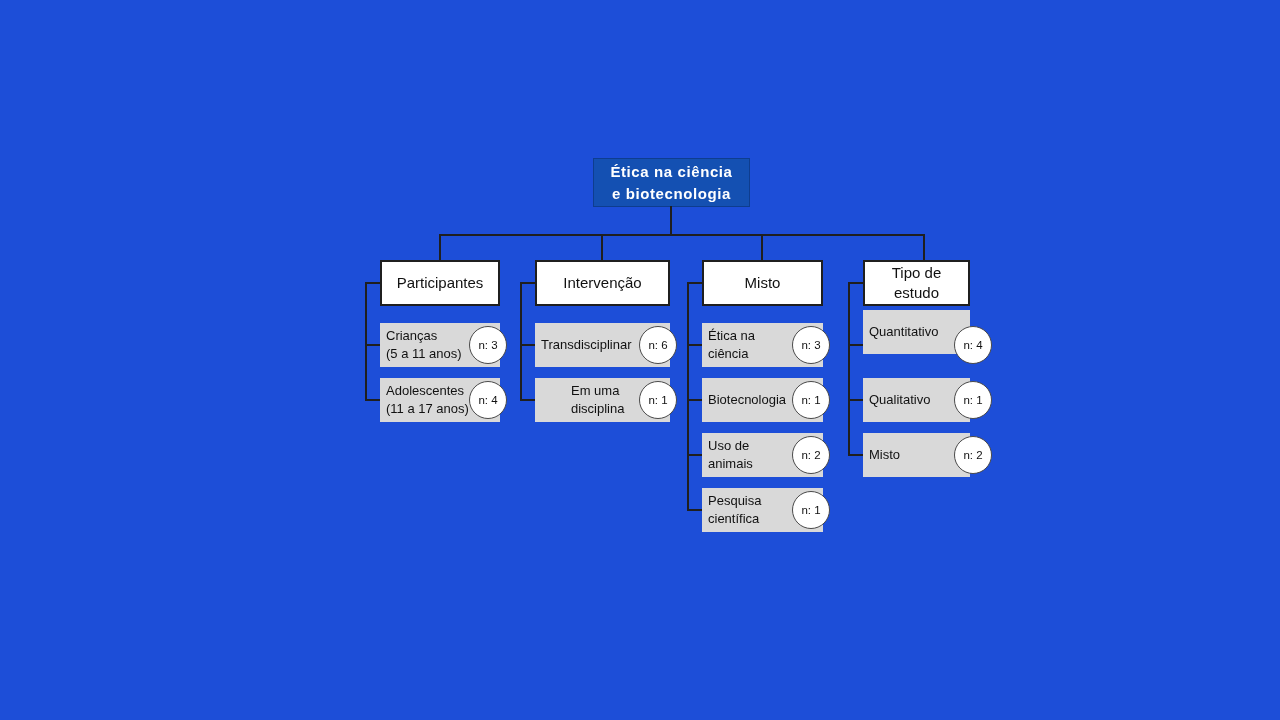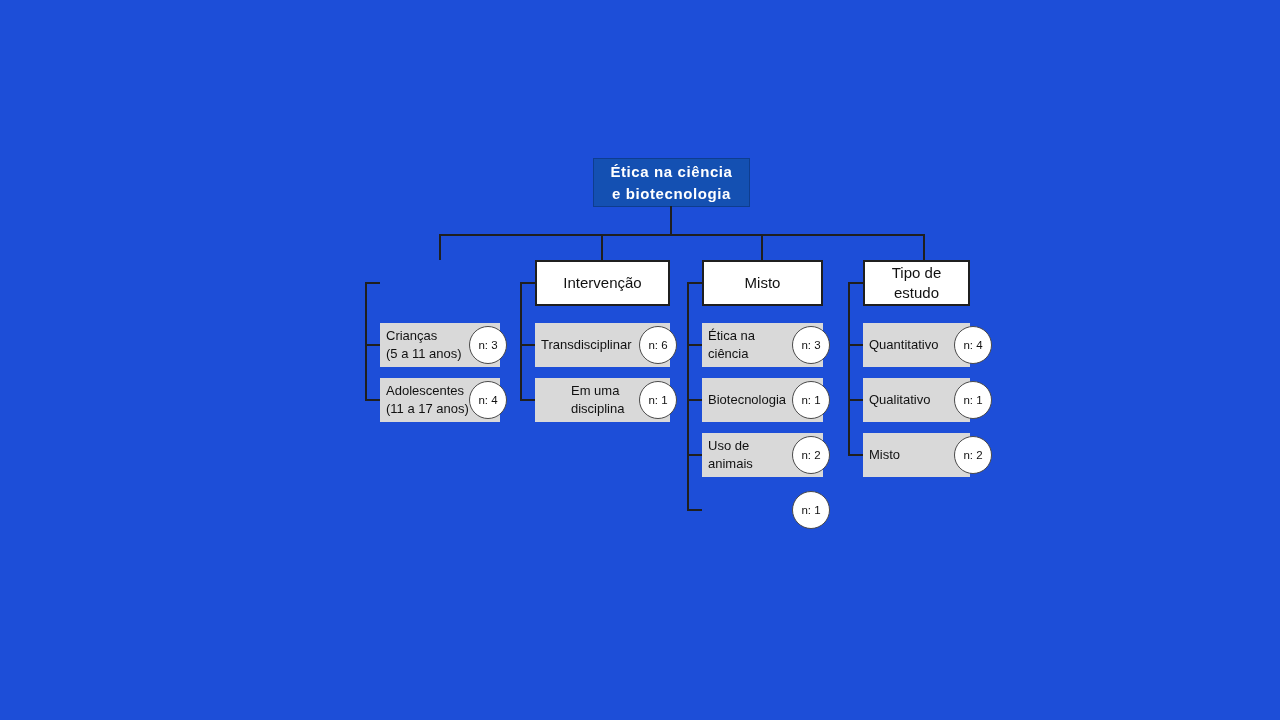--- a/index.html
+++ b/index.html
@@ -94,20 +94,21 @@
   <div class="root-node">Ética na ciência
 e biotecnologia</div>
 
   <div class="line" style="left:670px; top:206px; width:2px; height:29px;"></div>
   <div class="line" style="left:439px; top:234px; width:486px; height:2px;"></div>
   <div class="line" style="left:439px; top:234px; width:2px; height:26px;"></div>
   <div class="line" style="left:601px; top:234px; width:2px; height:26px;"></div>
   <div class="line" style="left:761px; top:234px; width:2px; height:26px;"></div>
   <div class="line" style="left:923px; top:234px; width:2px; height:26px;"></div>
 
+  <div class="branch-header c1">Participantes</div>
   <div class="line" style="left:365px; top:282px; width:2px; height:119px;"></div>
   <div class="line" style="left:365px; top:282px; width:15px; height:2px;"></div>
   <div class="line" style="left:365px; top:344px; width:15px; height:2px;"></div>
   <div class="line" style="left:365px; top:399px; width:15px; height:2px;"></div>
 
   <div class="leaf c1" style="top:323px;">Crianças
 (5 a 11 anos)</div>
   <div class="badge" style="left:469px; top:326px;">n: 3</div>
 
   <div class="leaf c1" style="top:378px;">Adolescentes
@@ -139,31 +140,33 @@
 ciência</div>
   <div class="badge" style="left:792px; top:326px;">n: 3</div>
 
   <div class="leaf c3" style="top:378px;">Biotecnologia</div>
   <div class="badge" style="left:792px; top:381px;">n: 1</div>
 
   <div class="leaf c3" style="top:433px;">Uso de
 animais</div>
   <div class="badge" style="left:792px; top:436px;">n: 2</div>
 
+  <div class="leaf c3" style="top:488px;">Pesquisa
+científica</div>
   <div class="badge" style="left:792px; top:491px;">n: 1</div>
 
   <div class="branch-header c4">Tipo de
 estudo</div>
   <div class="line" style="left:848px; top:282px; width:2px; height:174px;"></div>
   <div class="line" style="left:848px; top:282px; width:15px; height:2px;"></div>
   <div class="line" style="left:848px; top:344px; width:15px; height:2px;"></div>
   <div class="line" style="left:848px; top:399px; width:15px; height:2px;"></div>
   <div class="line" style="left:848px; top:454px; width:15px; height:2px;"></div>
 
-  <div class="leaf c4" style="top:323px;">Quantitativo</div>
+  <div class="leaf c4" style="top:310px;">Quantitativo</div>
   <div class="badge" style="left:954px; top:326px;">n: 4</div>
 
   <div class="leaf c4" style="top:378px;">Qualitativo</div>
   <div class="badge" style="left:954px; top:381px;">n: 1</div>
 
   <div class="leaf c4" style="top:433px;">Misto</div>
   <div class="badge" style="left:954px; top:436px;">n: 2</div>
 
 </div>
 

